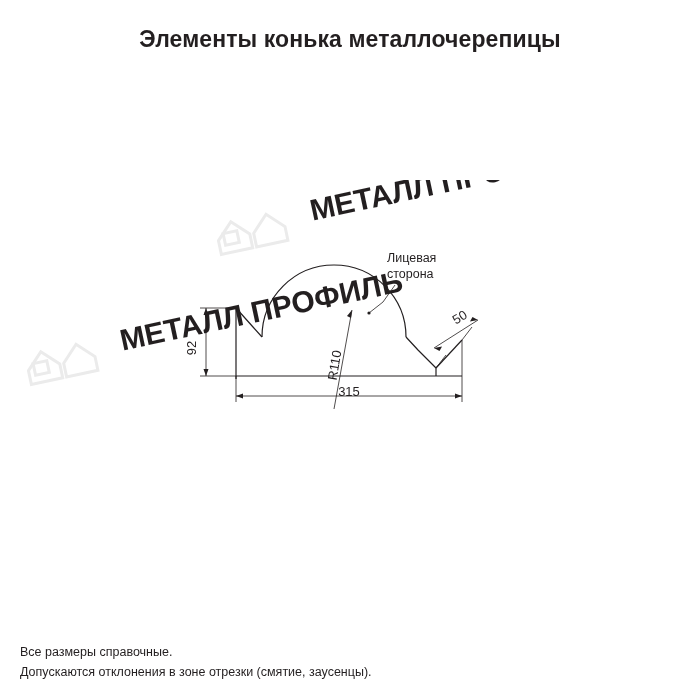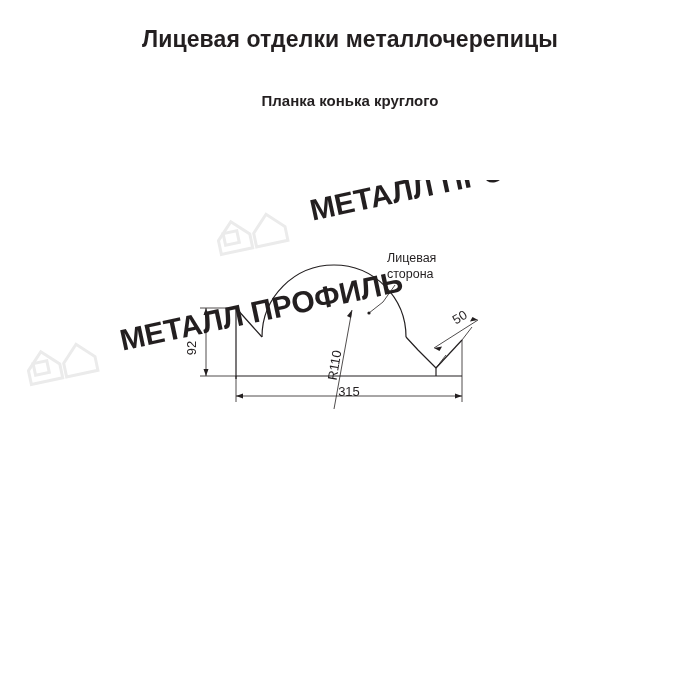--- a/index.html
+++ b/index.html
@@ -77,22 +77,21 @@
   svg text {
     font-family: "Liberation Sans", sans-serif;
     fill: #231f20;
   }
 </style>
 </head>
 <body>
 
 <div class="page">
 
-  <div class="title">Лицевая отделки металлочерепицы</div>
-  <div class="subtitle1">Планка конька круглого</div>
+  <div class="title">Элементы конька металлочерепицы</div>
 
   <svg class="watermarks" viewBox="0 0 700 300">
     <g opacity="1" fill="#ebebeb">
 
       <g transform="translate(210,40) rotate(-12)">
         <text x="100" y="22" font-size="30" font-weight="bold" fill="#ebebeb">МЕТАЛЛ ПРОФИЛЬ</text>
         <g stroke="#ebebeb" stroke-width="3" fill="none">
           <path d="M4,22 l16,-16 l16,16 l0,14 l-32,0 z"></path>
           <path d="M40,22 l16,-16 l16,16 l0,14 l-32,0 z"></path>
           <rect x="10" y="16" width="14" height="12"></rect>
@@ -151,14 +150,18 @@
 
     <text x="196" y="168" font-size="13" text-anchor="middle" transform="rotate(-90 196 168)">92</text>
     <text x="349" y="216" font-size="13" text-anchor="middle">315</text>
     <text x="462" y="141" font-size="13" text-anchor="middle" transform="rotate(-31 462 141)">50</text>
     <text x="339" y="186" font-size="13" text-anchor="middle" transform="rotate(-80 339 186)">R110</text>
 
     <text x="387" y="82" font-size="12.5" text-anchor="start">Лицевая</text>
     <text x="387" y="98" font-size="12.5" text-anchor="start">сторона</text>
   </svg>
 
+  <div class="footer">
+    <div>Все размеры справочные.</div>
+    <div>Допускаются отклонения в зоне отрезки (смятие, заусенцы).</div>
+  </div>
 
 </div>
 
 </body></html>

